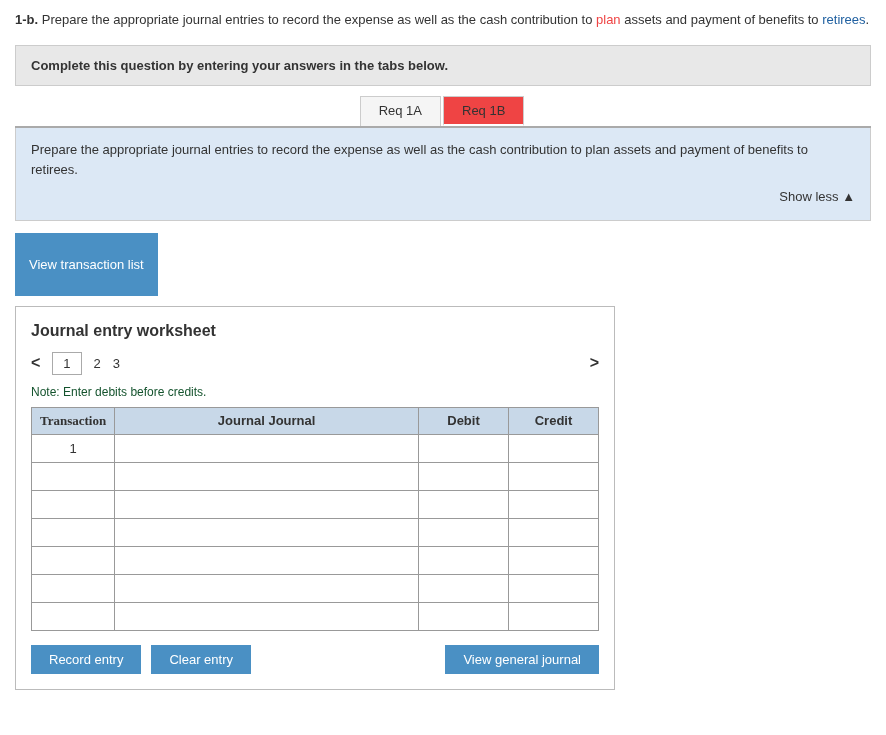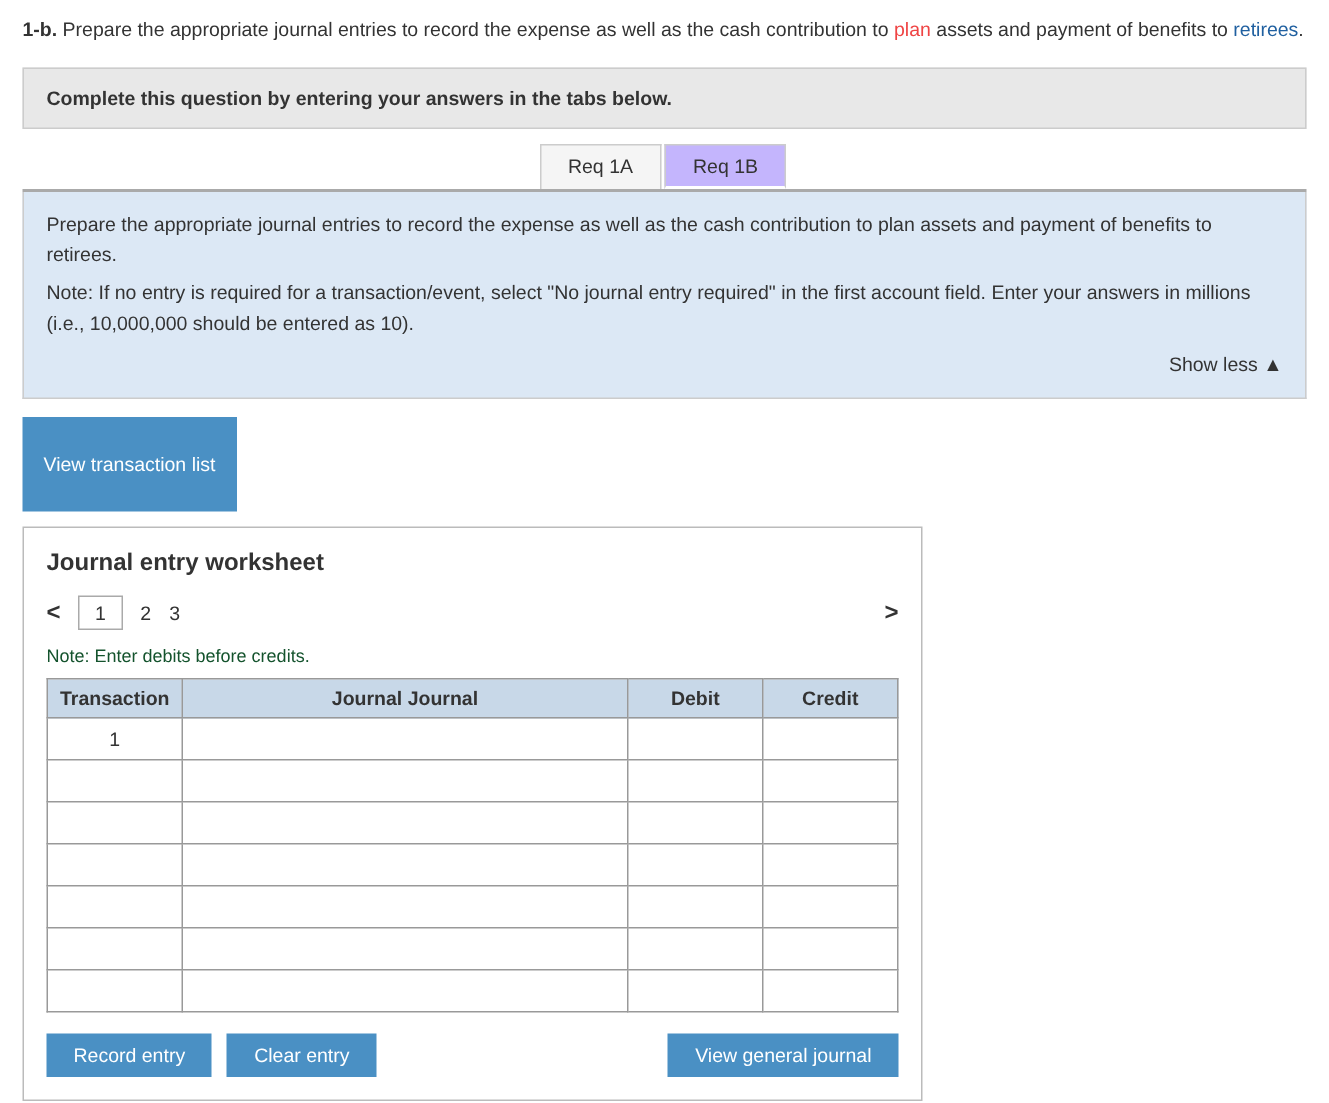--- a/index.html
+++ b/index.html
@@ -33,21 +33,21 @@
     .tab {
       padding: 6px 18px;
       border: 1px solid #ccc;
       border-bottom: none;
       background: #f5f5f5;
       cursor: pointer;
       font-size: 13px;
       margin-right: 2px;
     }
     .tab.active {
-      background: #c4b5fd;
+      background: #ef4444;
       border-bottom: 2px solid #fff;
       font-weight: normal;
     }
     .content-area {
       border: 1px solid #ccc;
       border-top: none;
       padding: 12px 15px;
       background: #dce8f5;
       font-size: 13px;
       line-height: 1.6;
@@ -195,20 +195,21 @@
       margin-left: auto;
     }
     .debit-col, .credit-col {
       width: 90px;
     }
     .general-journal-col {
       width: auto;
     }
     .transaction-col-header {
       width: 80px;
+      font-family: Liberation Serif, serif;
     }
   </style>
 </head>
 <body>
 
 
 
 
 <div class="header-text">
   <span><strong>1-b.</strong></span>
@@ -228,21 +229,20 @@
     <span>Req 1A</span>
   </div>
   <div class="tab active">
     <span>Req 1B</span>
   </div>
 </div>
 
 
 <div class="content-area">
   <p>Prepare the appropriate journal entries to record the expense as well as the cash contribution to plan assets and payment of benefits to retirees.</p>
-  <p class="note-red">Note: If no entry is required for a transaction/event, select "No journal entry required" in the first account field. Enter your answers in millions (i.e., 10,000,000 should be entered as 10).</p>
   <div class="show-less">
     <span>Show less ▲</span>
   </div>
 </div>
 
 
 <button class="btn-view-transaction">
   <span>View transaction list</span>
 </button>
 

